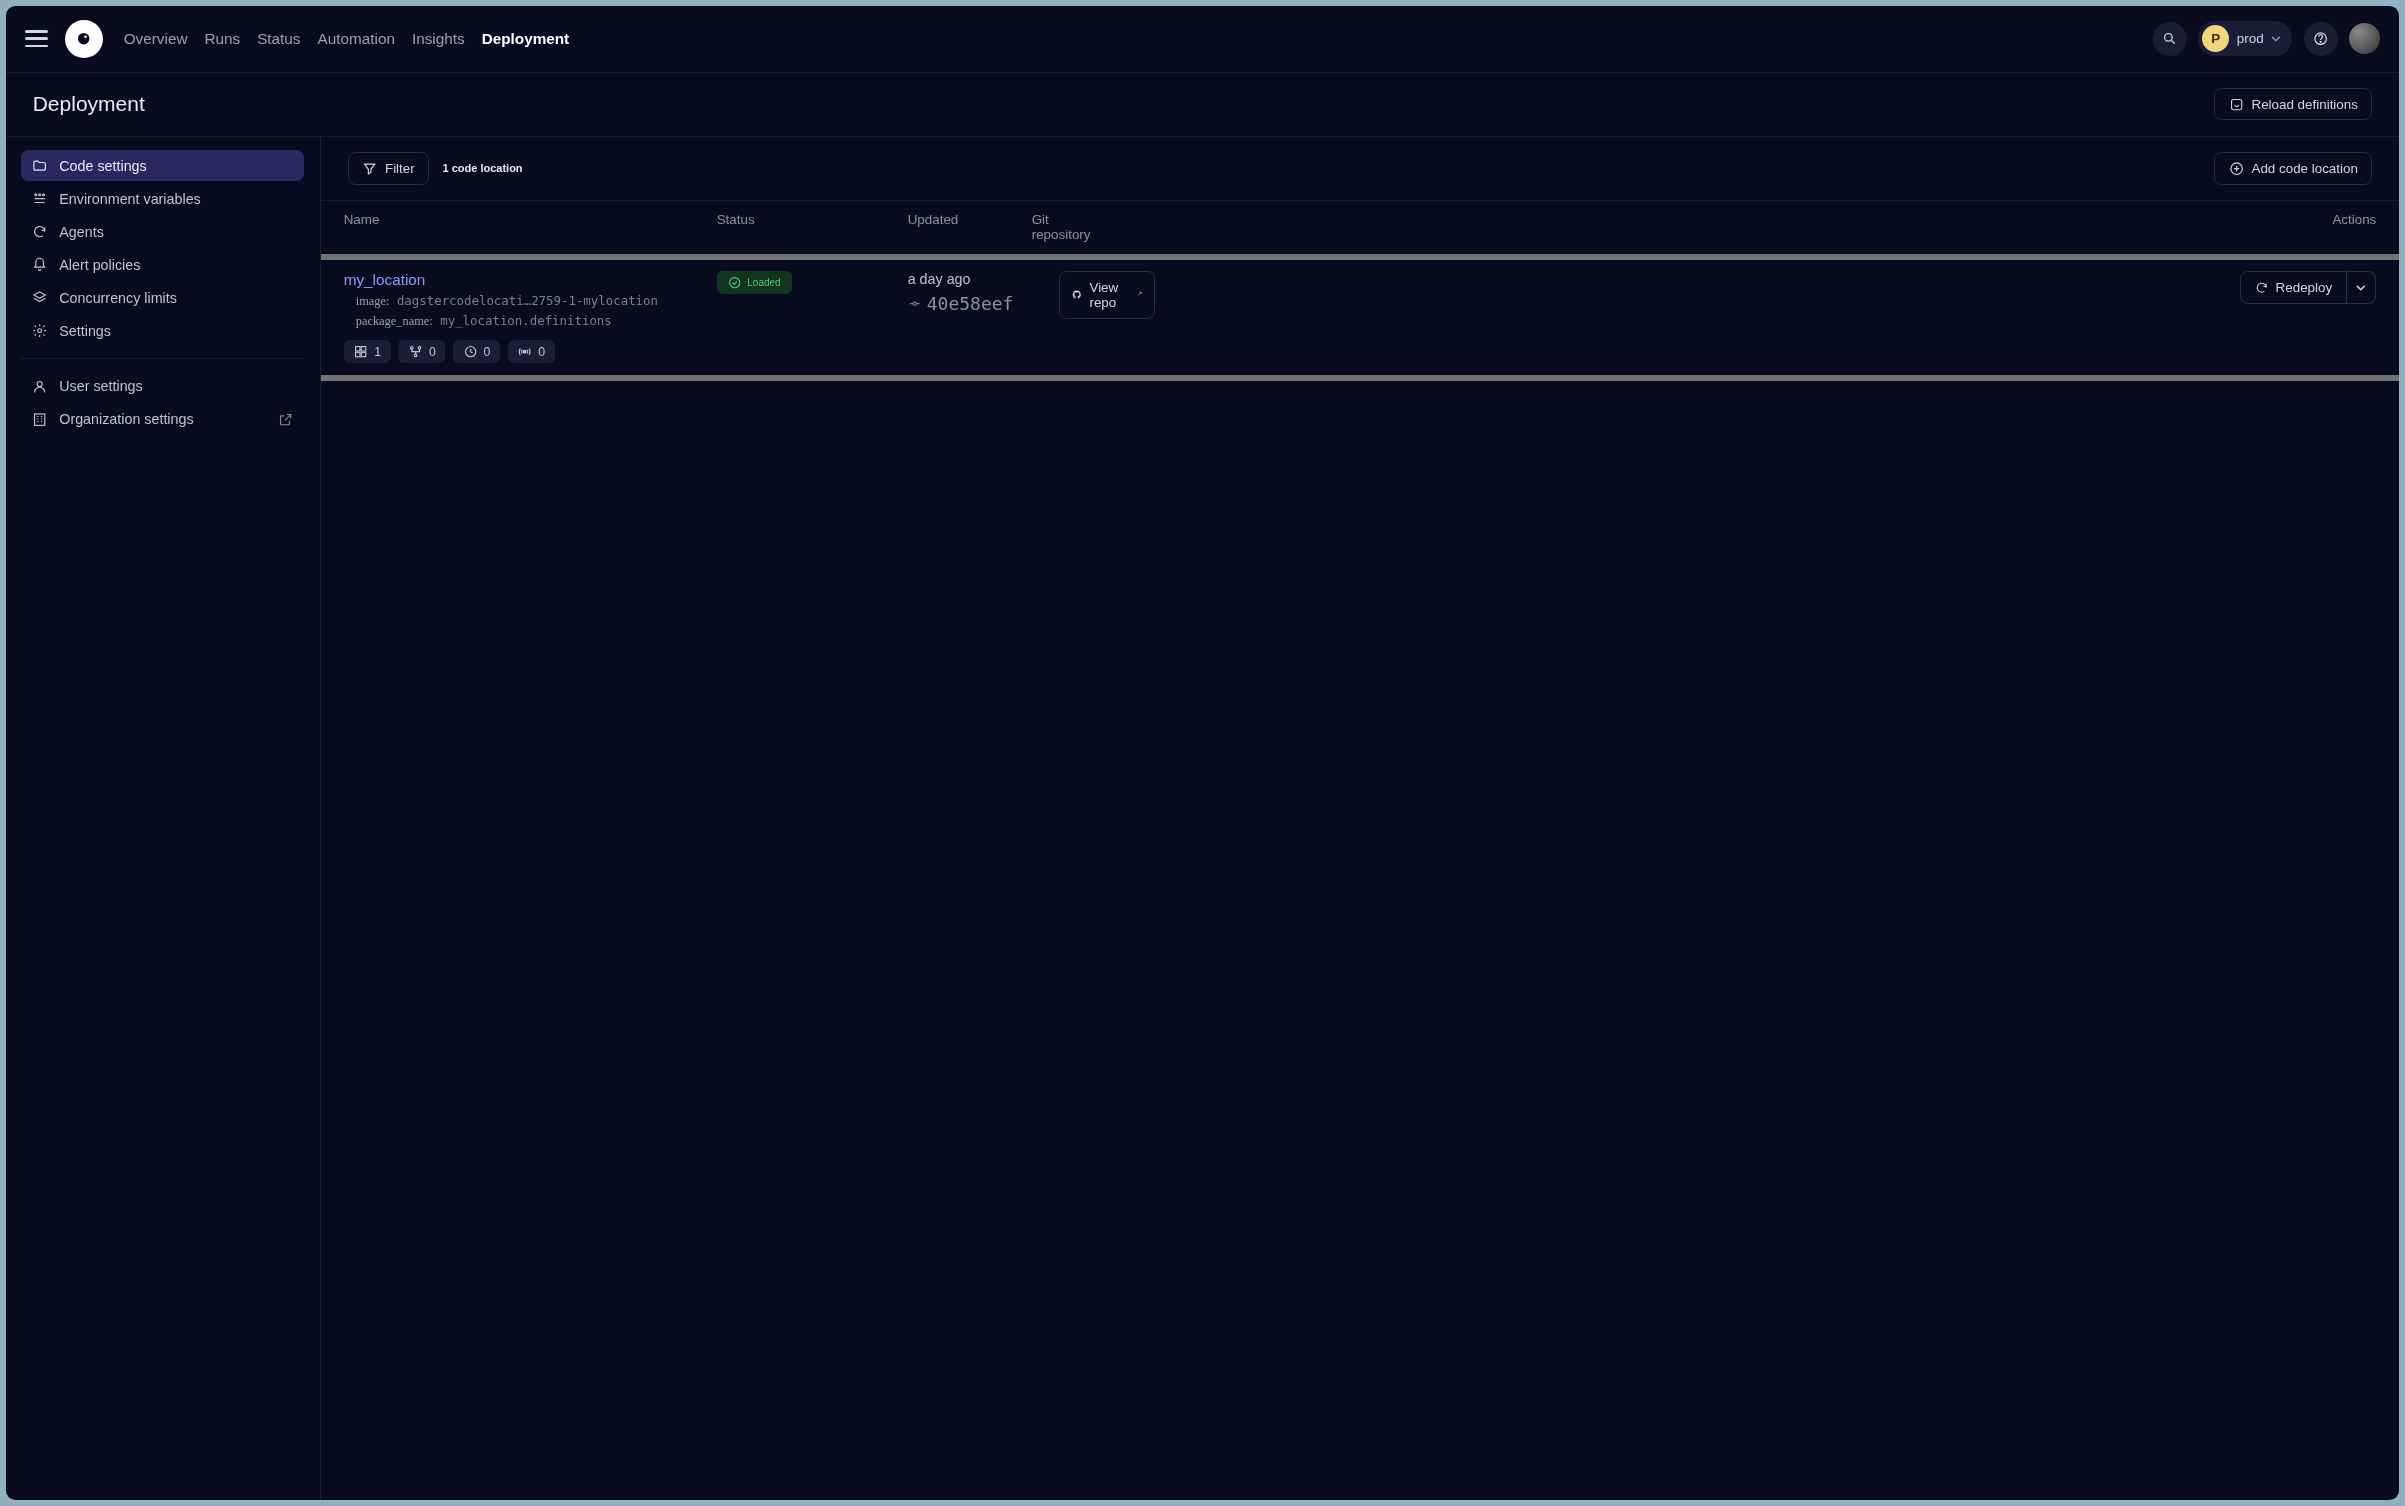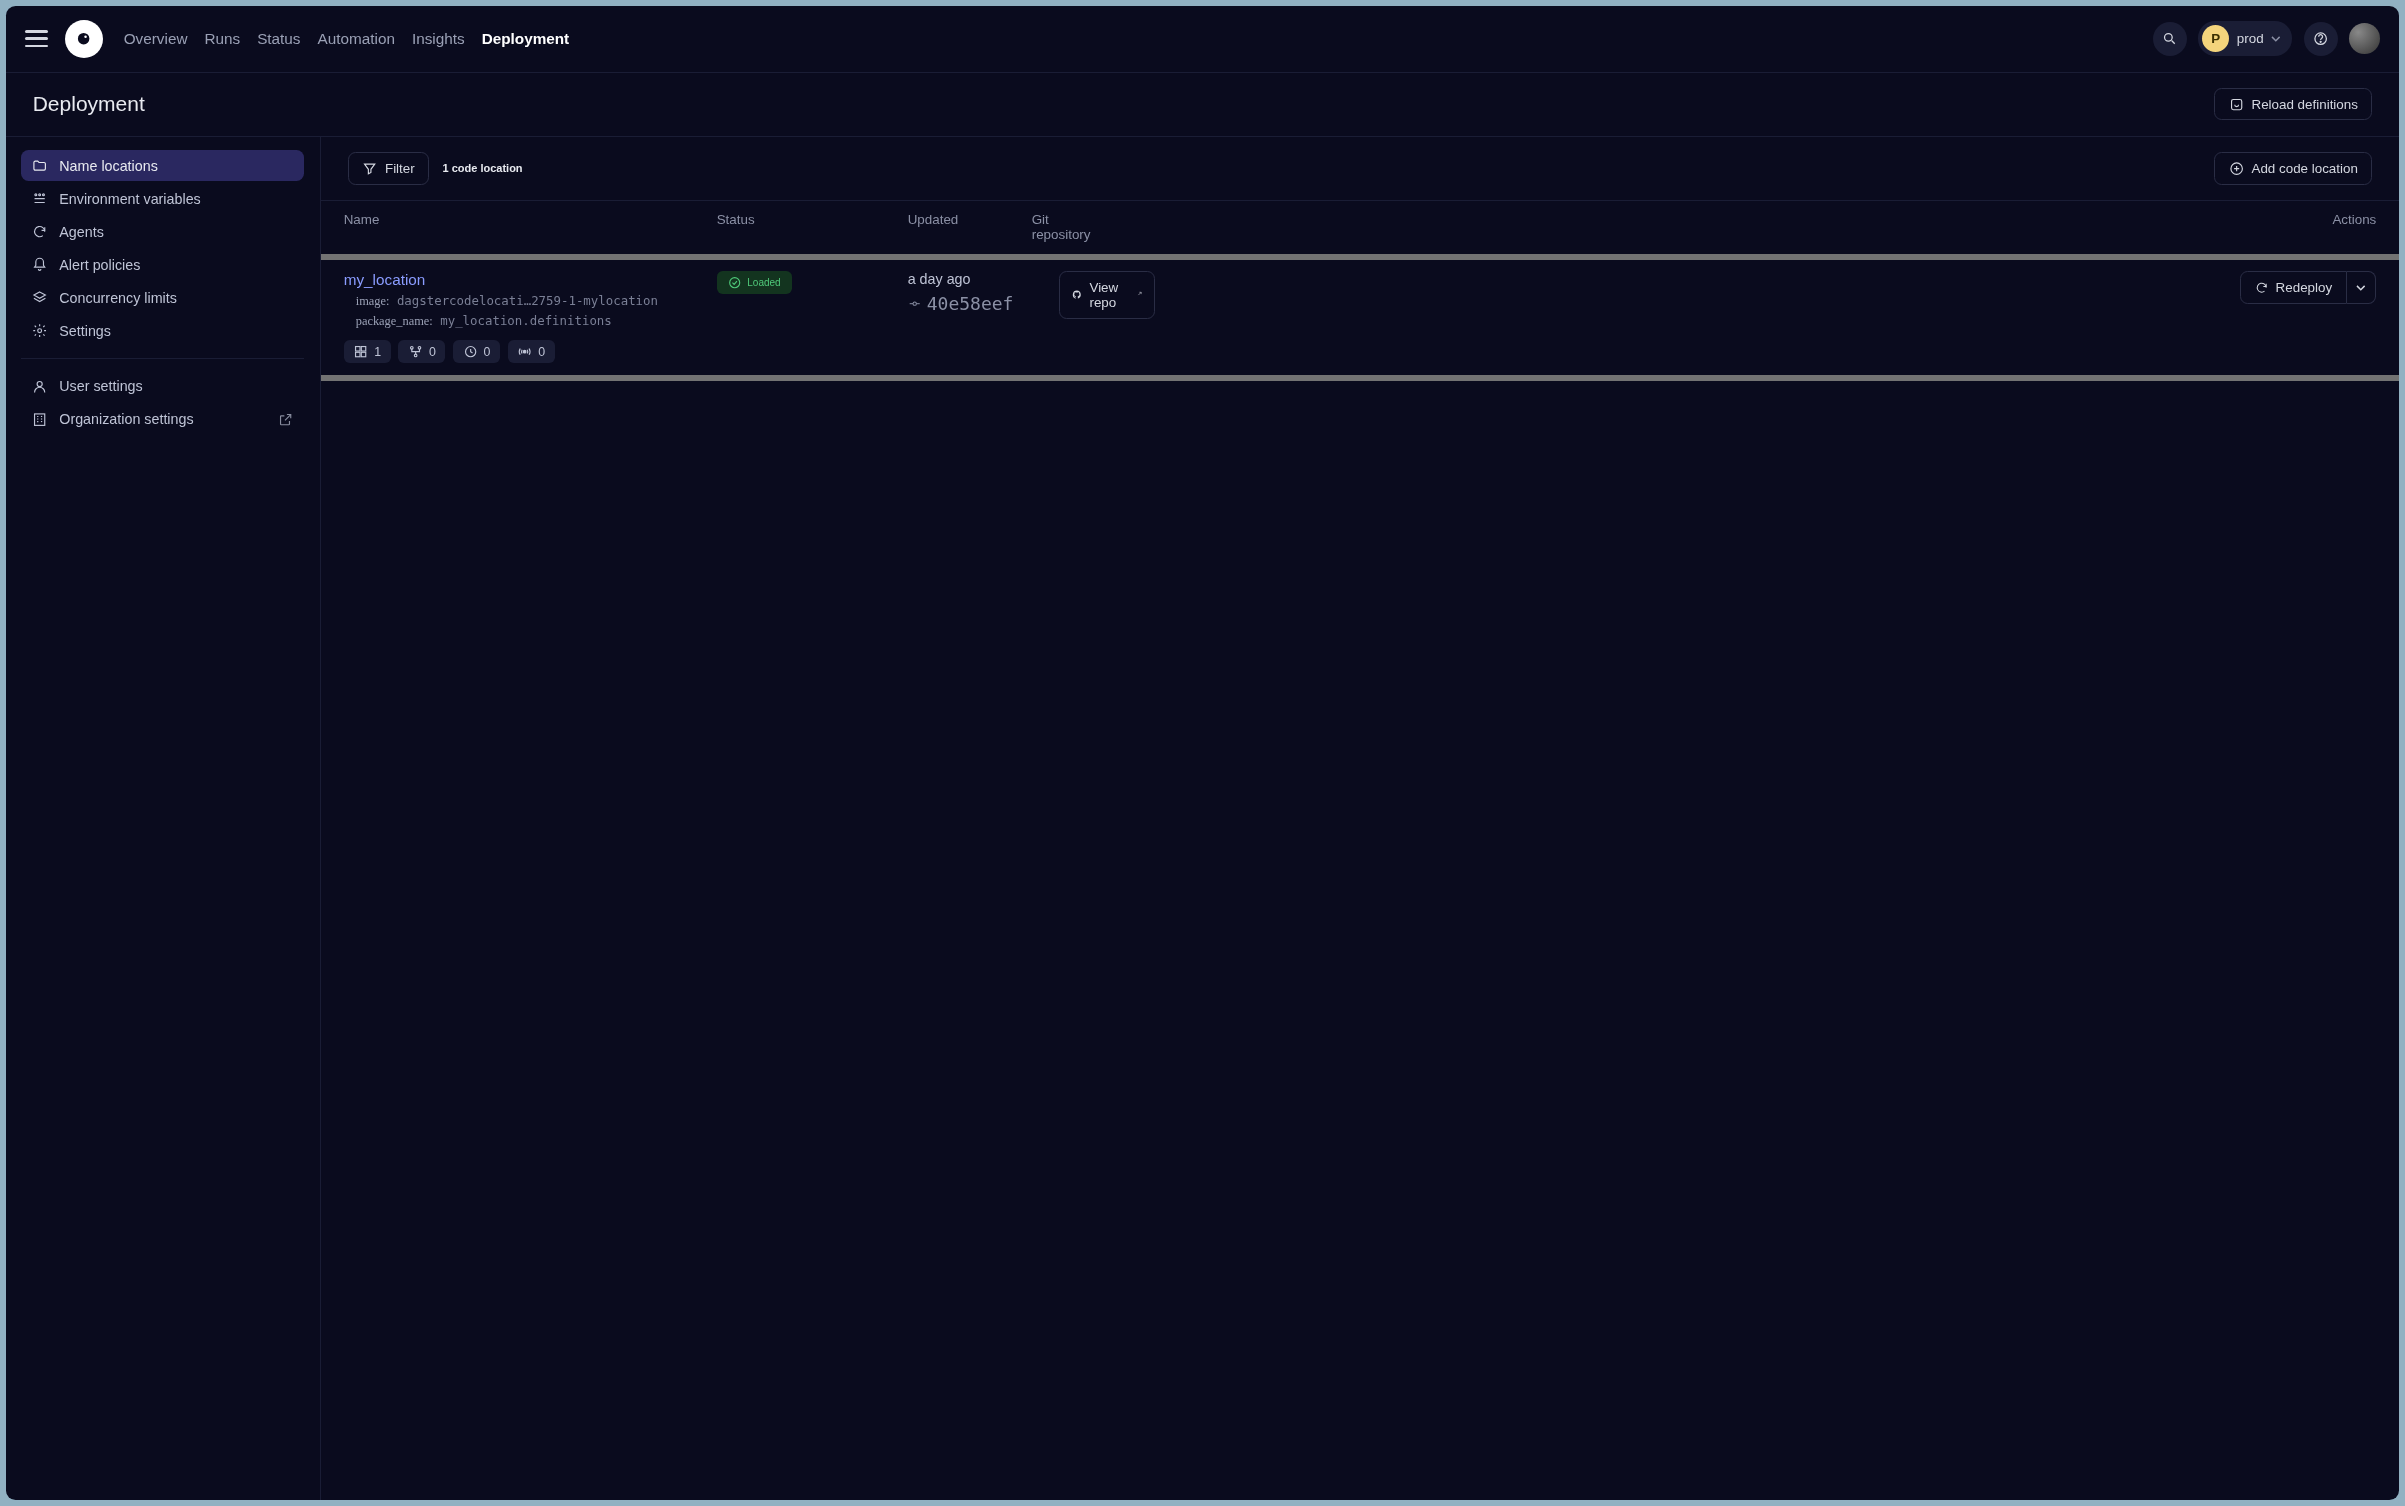--- a/index.html
+++ b/index.html
@@ -186,21 +186,21 @@
       <span>Reload definitions</span>
     </button>
   </div>
 
   <div class="body">
     <div class="sidebar">
       <div class="side-item active">
         <svg class="ico" viewBox="0 0 24 24" fill="none" stroke="currentColor" stroke-width="1.8">
             <path d="M3 7a2 2 0 012-2h4l2 2h8a2 2 0 012 2v8a2 2 0 01-2 2H5a2 2 0 01-2-2V7z"></path>
           </svg>
-        <span>Name locations</span>
+        <span>Code settings</span>
       </div>
       <div class="side-item">
         <svg class="ico" viewBox="0 0 24 24" fill="none" stroke="currentColor" stroke-width="1.8">
             <circle cx="6" cy="6" r="1.5"></circle>
             <circle cx="12" cy="6" r="1.5"></circle>
             <circle cx="18" cy="6" r="1.5"></circle>
             <line x1="4" y1="12" x2="20" y2="12"></line>
             <line x1="4" y1="18" x2="20" y2="18"></line>
           </svg>
         <span>Environment variables</span>

